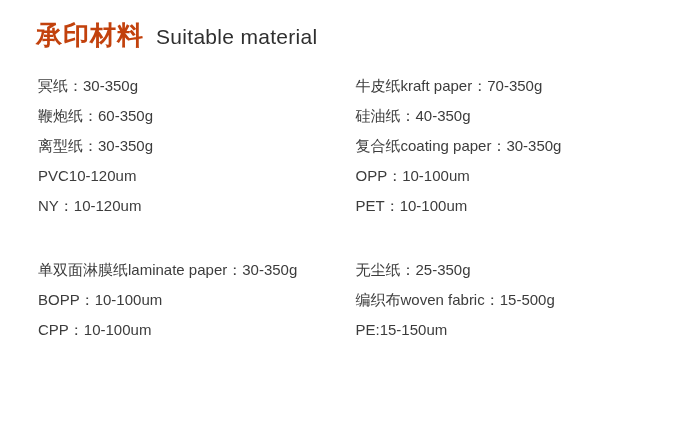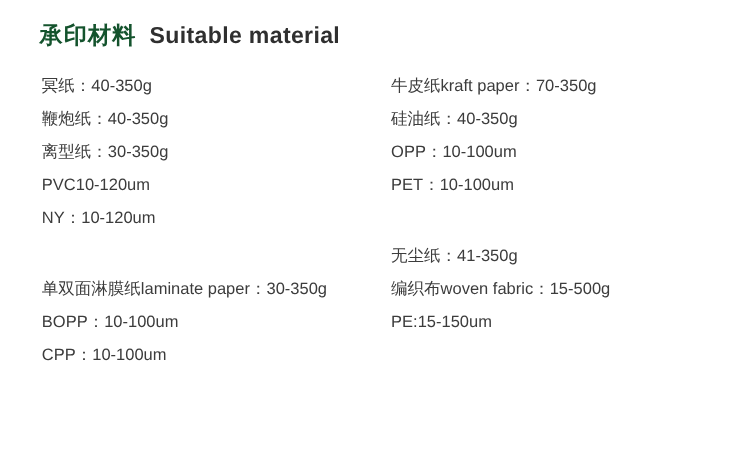--- a/index.html
+++ b/index.html
@@ -22,28 +22,28 @@
     padding: 12px 24px 0 36px;
   }
   .title-row {
     display: flex;
     align-items: baseline;
     gap: 12px;
     margin-top: 6px;
     margin-bottom: 18px;
   }
   .title-cn {
-    font-size: 21px;
+    font-size: 26px;
     font-weight: bold;
-    color: #14532d;
+    color: #c2410c;
     letter-spacing: 1px;
   }
   .title-en {
     font-size: 21px;
-    font-weight: bold;
+    font-weight: normal;
     color: #2f2f2f;
     letter-spacing: 0.3px;
   }
   .columns {
     display: flex;
     gap: 0;
   }
   .col {
     width: 50%;
     box-sizing: border-box;
@@ -76,41 +76,42 @@
 
   <div class="title-row">
     <span class="title-cn">承印材料</span>
     <span class="title-en">Suitable material</span>
   </div>
 
   <div class="columns">
 
     <div class="col left">
       <ul class="group">
-        <li class="item">冥纸：40-350g</li>
-        <li class="item">鞭炮纸：40-350g</li>
+        <li class="item">冥纸：30-350g</li>
+        <li class="item">鞭炮纸：60-350g</li>
         <li class="item">离型纸：30-350g</li>
         <li class="item">PVC10-120um</li>
         <li class="item">NY：10-120um</li>
       </ul>
       <ul class="group second">
         <li class="item">单双面淋膜纸laminate paper：30-350g</li>
         <li class="item">BOPP：10-100um</li>
         <li class="item">CPP：10-100um</li>
       </ul>
     </div>
 
     <div class="col right">
       <ul class="group">
         <li class="item">牛皮纸kraft paper：70-350g</li>
         <li class="item">硅油纸：40-350g</li>
+        <li class="item">复合纸coating paper：30-350g</li>
         <li class="item">OPP：10-100um</li>
         <li class="item">PET：10-100um</li>
       </ul>
       <ul class="group second">
-        <li class="item">无尘纸：41-350g</li>
+        <li class="item">无尘纸：25-350g</li>
         <li class="item">编织布woven fabric：15-500g</li>
         <li class="item">PE:15-150um</li>
       </ul>
     </div>
 
   </div>
 </div>
 
 </body></html>

